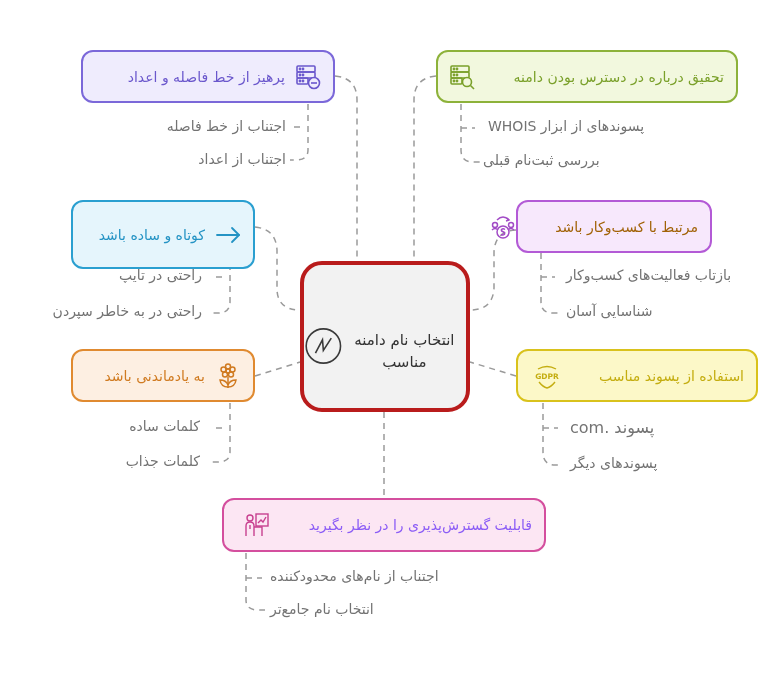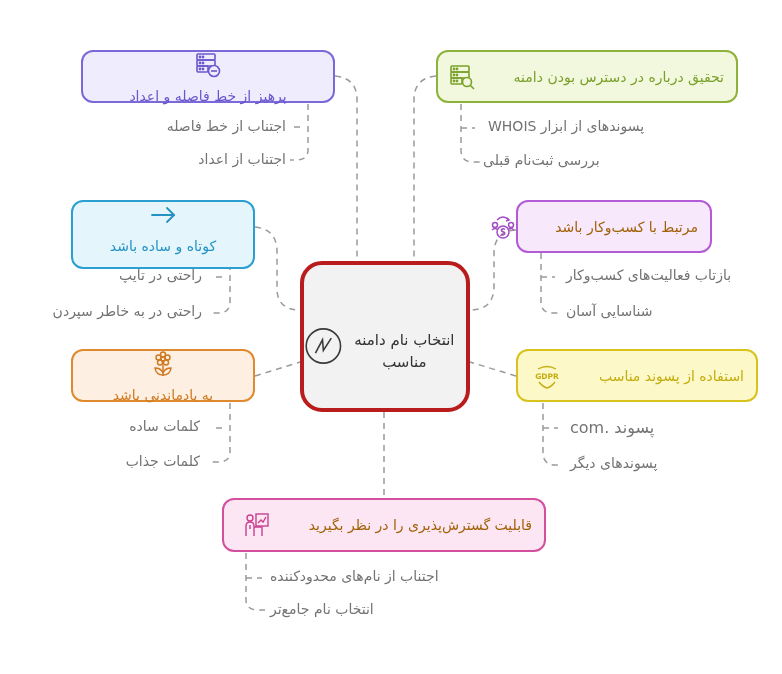--- a/index.html
+++ b/index.html
@@ -1,18 +1,18 @@
 <!DOCTYPE html>
 <html><head>
 <meta charset="utf-8">
 <style>
   html, body { margin: 0; padding: 0; background: #ffffff; }
   body { width: 782px; height: 674px; position: relative; overflow: hidden; font-family: "DejaVu Sans", "Liberation Sans", sans-serif; }
   #connectors { position: absolute; left: 0; top: 0; width: 782px; height: 674px; pointer-events: none; }
-  .node { position: absolute; box-sizing: border-box; border-radius: 12px; border: 2px solid; display: flex; align-items: center; padding: 0 12px; gap: 10px; direction: rtl; font-size: 14px; white-space: nowrap; flex-direction: column; }
+  .node { position: absolute; box-sizing: border-box; border-radius: 12px; border: 2px solid; display: flex; align-items: center; padding: 0 12px; gap: 10px; direction: rtl; font-size: 14px; white-space: nowrap; }
   .node .icon { display: inline-flex; width: 26px; height: 26px; flex: 0 0 26px; }
   .node .icon svg { width: 26px; height: 26px; }
   .node.icon-left { flex-direction: row-reverse; justify-content: flex-end; gap: 39px; }
   .leaf { position: absolute; font-size: 14px; color: #737373; direction: rtl; white-space: nowrap; text-align: right; }
   .center { position: absolute; left: 300px; top: 261px; width: 170px; height: 151px; box-sizing: border-box; border: 4px solid #b91c1c; border-radius: 22px; background: #f2f2f2; display: flex; flex-direction: row; align-items: center; justify-content: flex-start; padding-top: 18px; }
   .center .logo { width: 44px; height: 44px; }
   .center .title { margin-top: 10px; font-size: 15px; color: #333333; text-align: center; line-height: 22px; direction: rtl; width: 140px; }
 </style>
 </head>
 <body>
@@ -163,21 +163,21 @@
       <path d="M4 6 Q13 1 22 6"></path>
       <path d="M5 19 Q9 24 13 25 Q17 24 21 19"></path>
       <text x="13" y="16" text-anchor="middle" font-size="7.5" font-weight="bold" fill="#c4ad10" stroke="none" font-family="DejaVu Sans, sans-serif">GDPR</text>
     </svg>
   </span>
   <span>استفاده از پسوند مناسب</span>
 </div>
 <div class="leaf" style="left:570px; top:418px; font-size:16px;">پسوند .com</div>
 <div class="leaf" style="left:570px; top:455px;">پسوندهای دیگر</div>
 
-<div class="node icon-left" style="left:222px; top:498px; width:324px; height:54px; border-color:#d44f9e; background:#fce6f3; color:#a16207;">
+<div class="node icon-left" style="left:222px; top:498px; width:324px; height:54px; border-color:#d44f9e; background:#fce6f3; color:#8b5cf6;">
   <span class="icon">
     <svg viewBox="0 0 26 26" fill="none" stroke="#c8408f" stroke-width="1.4">
       <circle cx="6" cy="6" r="3"></circle>
       <path d="M2 24 L2 14 Q2 10 6 10 Q10 10 10 14 L10 24"></path>
       <path d="M6 13 L6 17"></path>
       <rect x="12" y="2" width="12" height="12"></rect>
       <path d="M14 11 L17 8 L19 10 L22 5"></path>
       <path d="M10 15 L18 15 L18 24"></path>
     </svg>
   </span>

